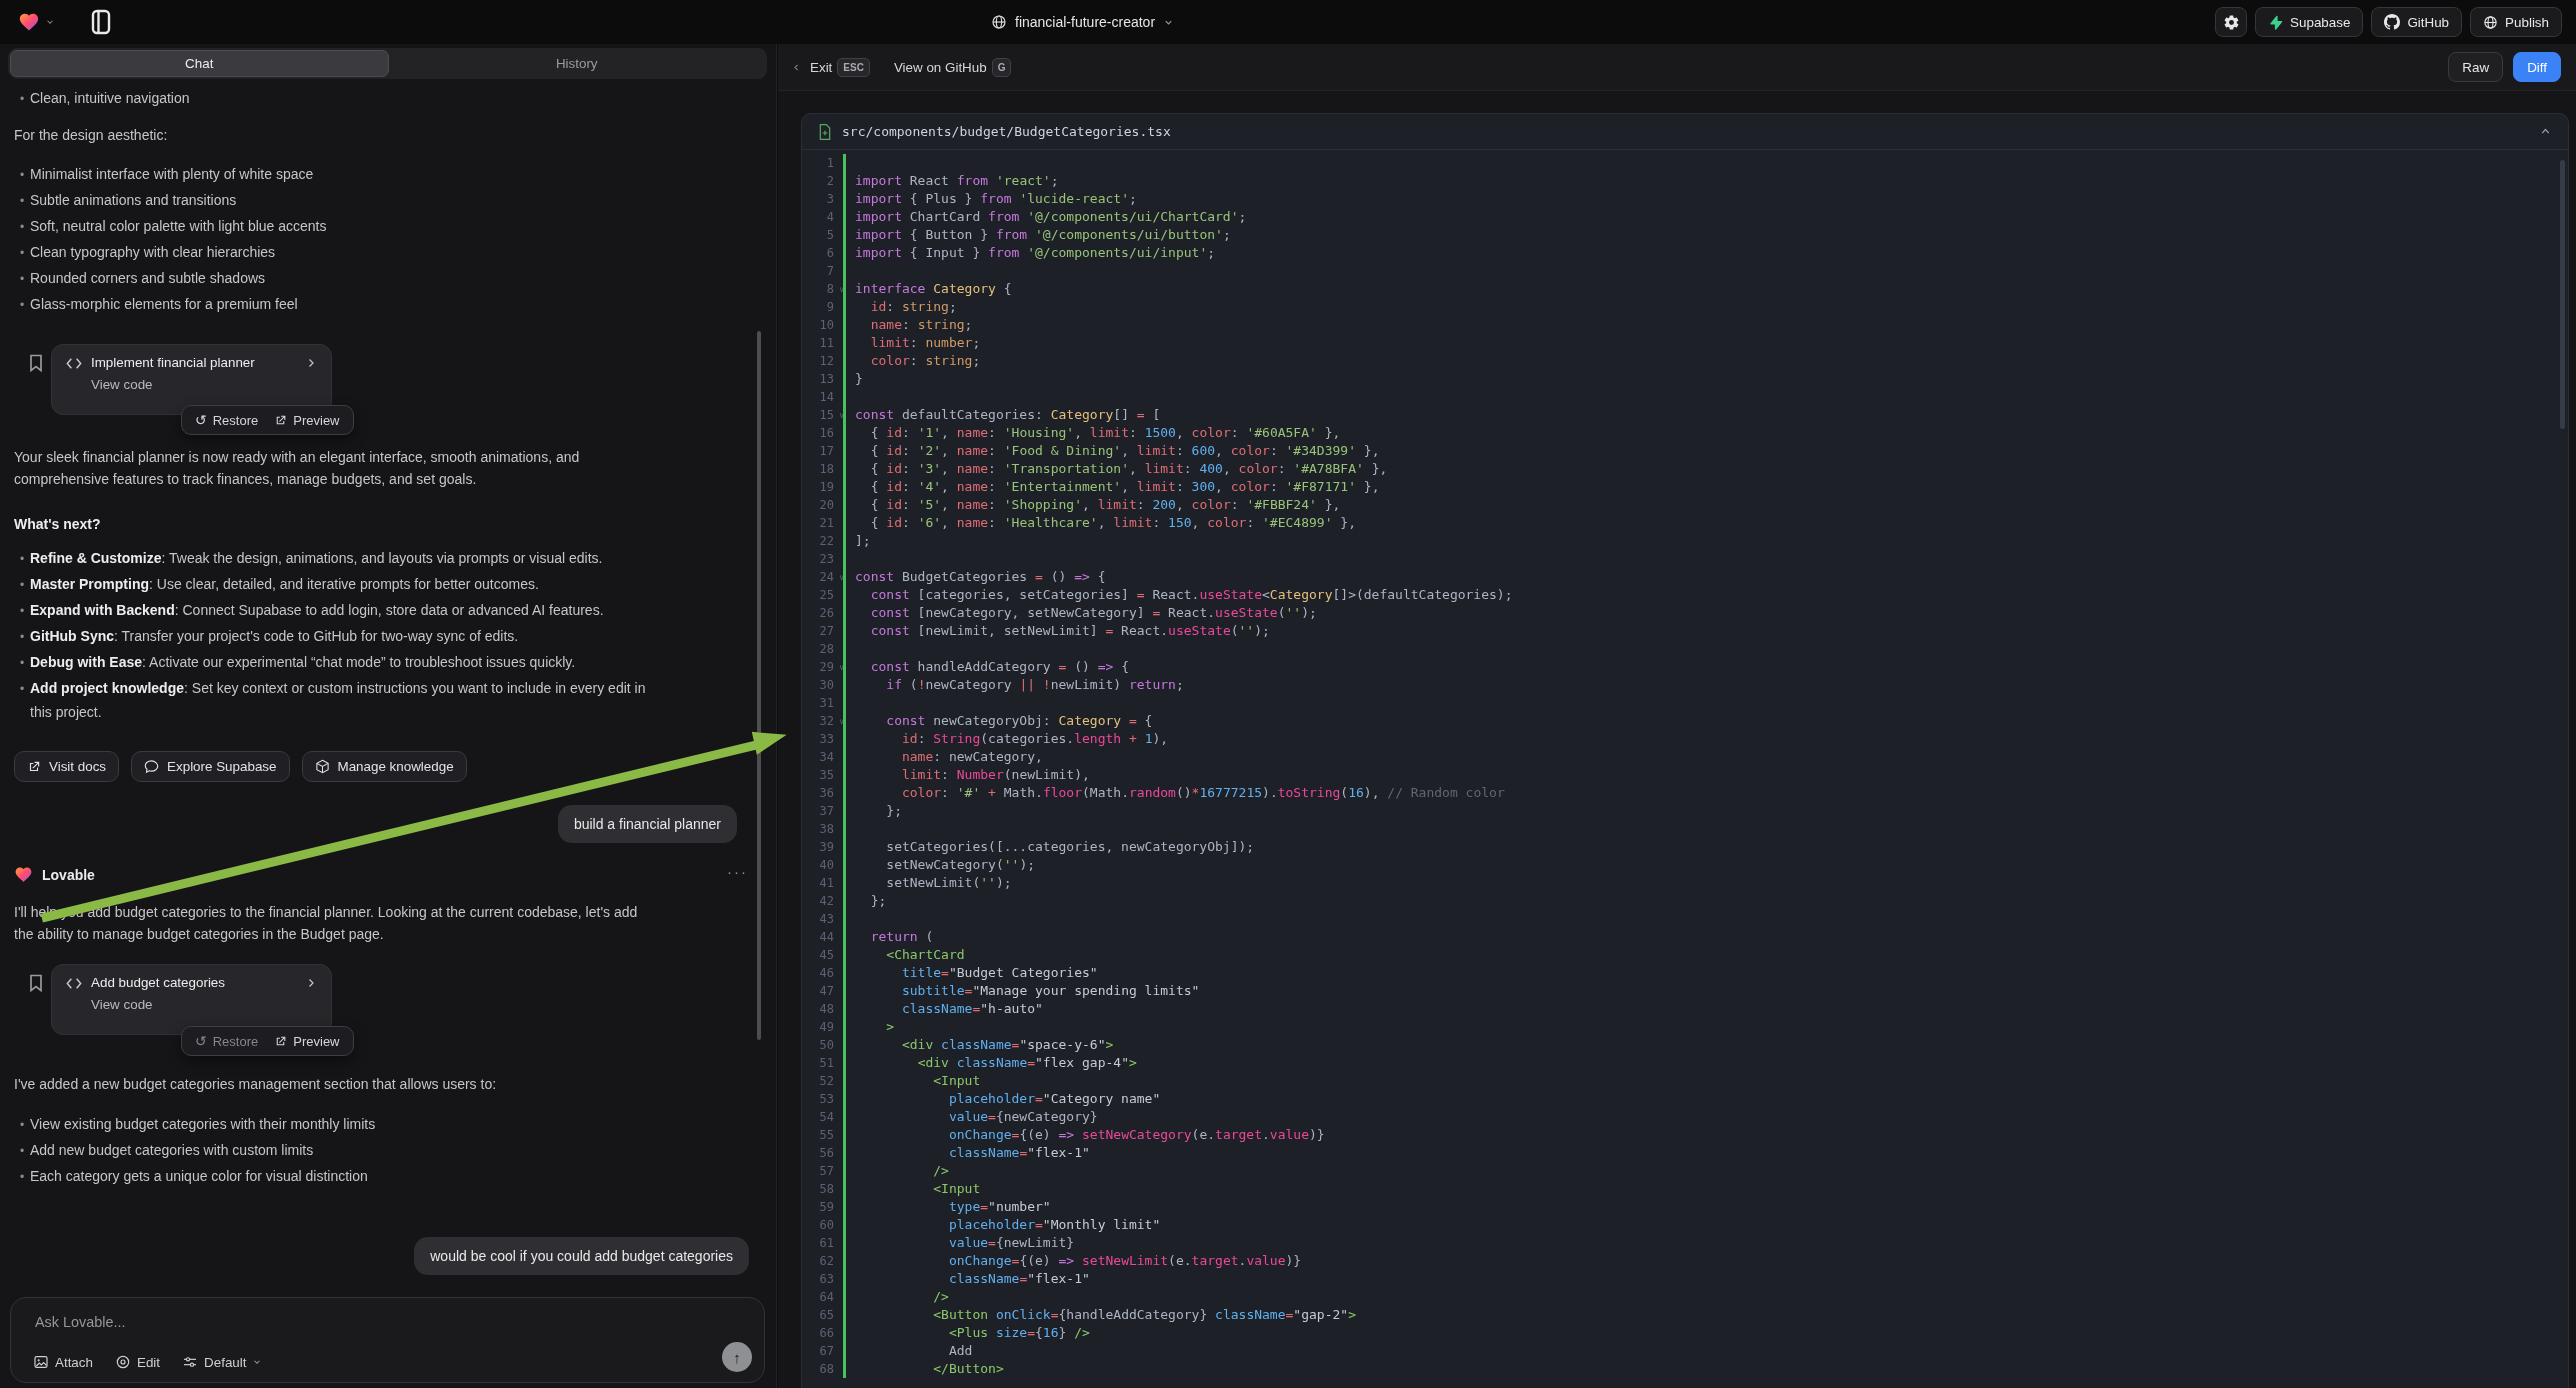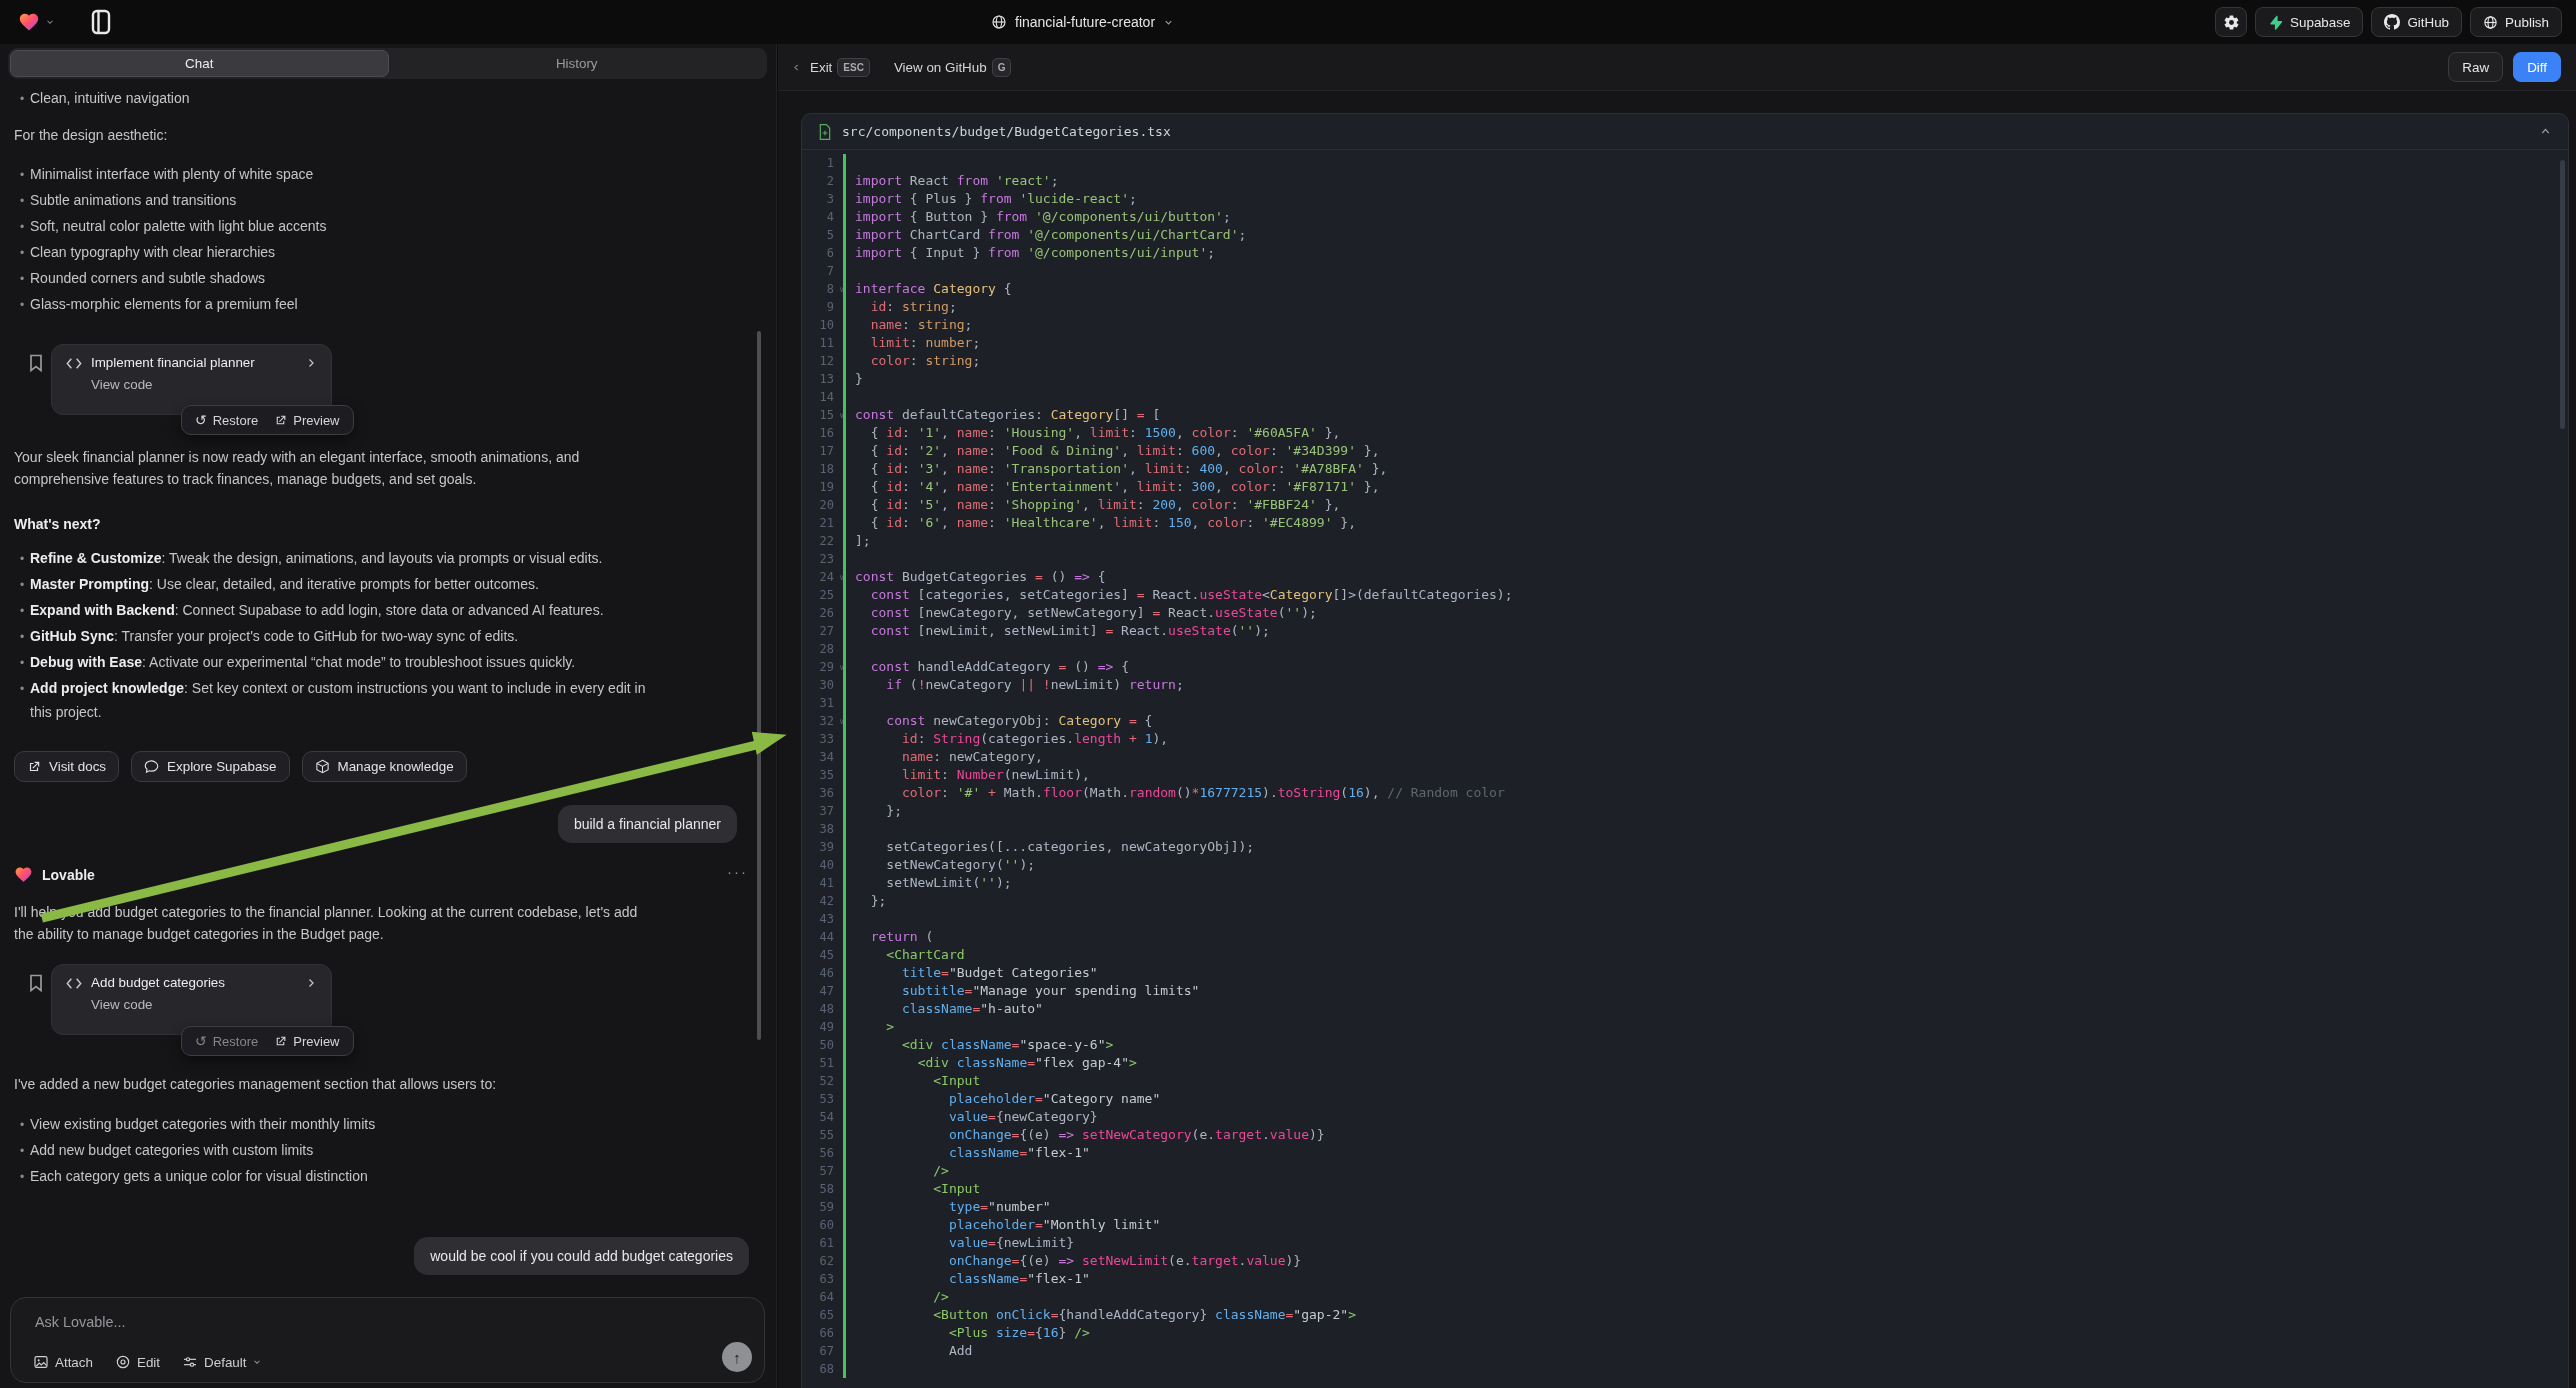--- a/index.html
+++ b/index.html
@@ -479,22 +479,22 @@
           <div class="ln">64</div>
           <div class="ln">65</div>
           <div class="ln">66</div>
           <div class="ln">67</div>
           <div class="ln">68</div>
         </div>
       <div id="code-lines">
           <div class="cl">&nbsp;</div>
           <div class="cl"><span class="tk-k">import</span><span class="tk-w"> React </span><span class="tk-k">from</span><span class="tk-w"> </span><span class="tk-s">'react'</span><span class="tk-w">;</span></div>
           <div class="cl"><span class="tk-k">import</span><span class="tk-w"> { Plus } </span><span class="tk-k">from</span><span class="tk-w"> </span><span class="tk-s">'lucide-react'</span><span class="tk-w">;</span></div>
+          <div class="cl"><span class="tk-k">import</span><span class="tk-w"> ChartCard </span><span class="tk-k">from</span><span class="tk-w"> </span><span class="tk-s">'@/components/ui/ChartCard'</span><span class="tk-w">;</span></div>
           <div class="cl"><span class="tk-k">import</span><span class="tk-w"> { Button } </span><span class="tk-k">from</span><span class="tk-w"> </span><span class="tk-s">'@/components/ui/button'</span><span class="tk-w">;</span></div>
-          <div class="cl"><span class="tk-k">import</span><span class="tk-w"> ChartCard </span><span class="tk-k">from</span><span class="tk-w"> </span><span class="tk-s">'@/components/ui/ChartCard'</span><span class="tk-w">;</span></div>
           <div class="cl"><span class="tk-k">import</span><span class="tk-w"> { Input } </span><span class="tk-k">from</span><span class="tk-w"> </span><span class="tk-s">'@/components/ui/input'</span><span class="tk-w">;</span></div>
           <div class="cl">&nbsp;</div>
           <div class="cl"><span class="tk-k">interface</span><span class="tk-w"> </span><span class="tk-t">Category</span><span class="tk-w"> {</span></div>
           <div class="cl"><span class="tk-w">  </span><span class="tk-p">id</span><span class="tk-w">: </span><span class="tk-pr">string</span><span class="tk-w">;</span></div>
           <div class="cl"><span class="tk-w">  </span><span class="tk-p">name</span><span class="tk-w">: </span><span class="tk-pr">string</span><span class="tk-w">;</span></div>
           <div class="cl"><span class="tk-w">  </span><span class="tk-p">limit</span><span class="tk-w">: </span><span class="tk-pr">number</span><span class="tk-w">;</span></div>
           <div class="cl"><span class="tk-w">  </span><span class="tk-p">color</span><span class="tk-w">: </span><span class="tk-pr">string</span><span class="tk-w">;</span></div>
           <div class="cl"><span class="tk-w">}</span></div>
           <div class="cl">&nbsp;</div>
           <div class="cl"><span class="tk-k">const</span><span class="tk-w"> defaultCategories: </span><span class="tk-t">Category</span><span class="tk-w">[] </span><span class="tk-o">=</span><span class="tk-w"> [</span></div>
@@ -543,20 +543,21 @@
           <div class="cl"><span class="tk-w">          </span><span class="tk-g">&lt;Input</span></div>
           <div class="cl"><span class="tk-w">            </span><span class="tk-a">type</span><span class="tk-o">=</span><span class="tk-d">"number"</span></div>
           <div class="cl"><span class="tk-w">            </span><span class="tk-a">placeholder</span><span class="tk-o">=</span><span class="tk-d">"Monthly limit"</span></div>
           <div class="cl"><span class="tk-w">            </span><span class="tk-a">value</span><span class="tk-o">=</span><span class="tk-w">{newLimit}</span></div>
           <div class="cl"><span class="tk-w">            </span><span class="tk-a">onChange</span><span class="tk-o">=</span><span class="tk-w">{(e) </span><span class="tk-k">=&gt;</span><span class="tk-w"> </span><span class="tk-f">setNewLimit</span><span class="tk-w">(e.</span><span class="tk-f">target</span><span class="tk-w">.</span><span class="tk-f">value</span><span class="tk-w">)}</span></div>
           <div class="cl"><span class="tk-w">            </span><span class="tk-a">className</span><span class="tk-o">=</span><span class="tk-d">"flex-1"</span></div>
           <div class="cl"><span class="tk-w">          </span><span class="tk-g">/&gt;</span></div>
           <div class="cl"><span class="tk-w">          </span><span class="tk-g">&lt;Button</span><span class="tk-w"> </span><span class="tk-a">onClick</span><span class="tk-o">=</span><span class="tk-w">{handleAddCategory} </span><span class="tk-a">className</span><span class="tk-o">=</span><span class="tk-d">"gap-2"</span><span class="tk-g">&gt;</span></div>
           <div class="cl"><span class="tk-w">            </span><span class="tk-g">&lt;Plus</span><span class="tk-w"> </span><span class="tk-a">size</span><span class="tk-o">=</span><span class="tk-w">{</span><span class="tk-n">16</span><span class="tk-w">} </span><span class="tk-g">/&gt;</span></div>
           <div class="cl"><span class="tk-w">            Add</span></div>
+          <div class="cl"><span class="tk-w">          </span><span class="tk-g">&lt;/Button&gt;</span></div>
         </div>
     </div>
     <div id="code-scrollbar"></div>
   </div>
 </div>
 
 <svg id="arrow" width="2576" height="1388" viewBox="0 0 2587 1394">
   <line x1="42" y1="922" x2="760" y2="748" stroke="#8aba45" stroke-width="9"></line>
   <polygon points="790,738 760,758 755,735" fill="#8aba45"></polygon>
 </svg>

